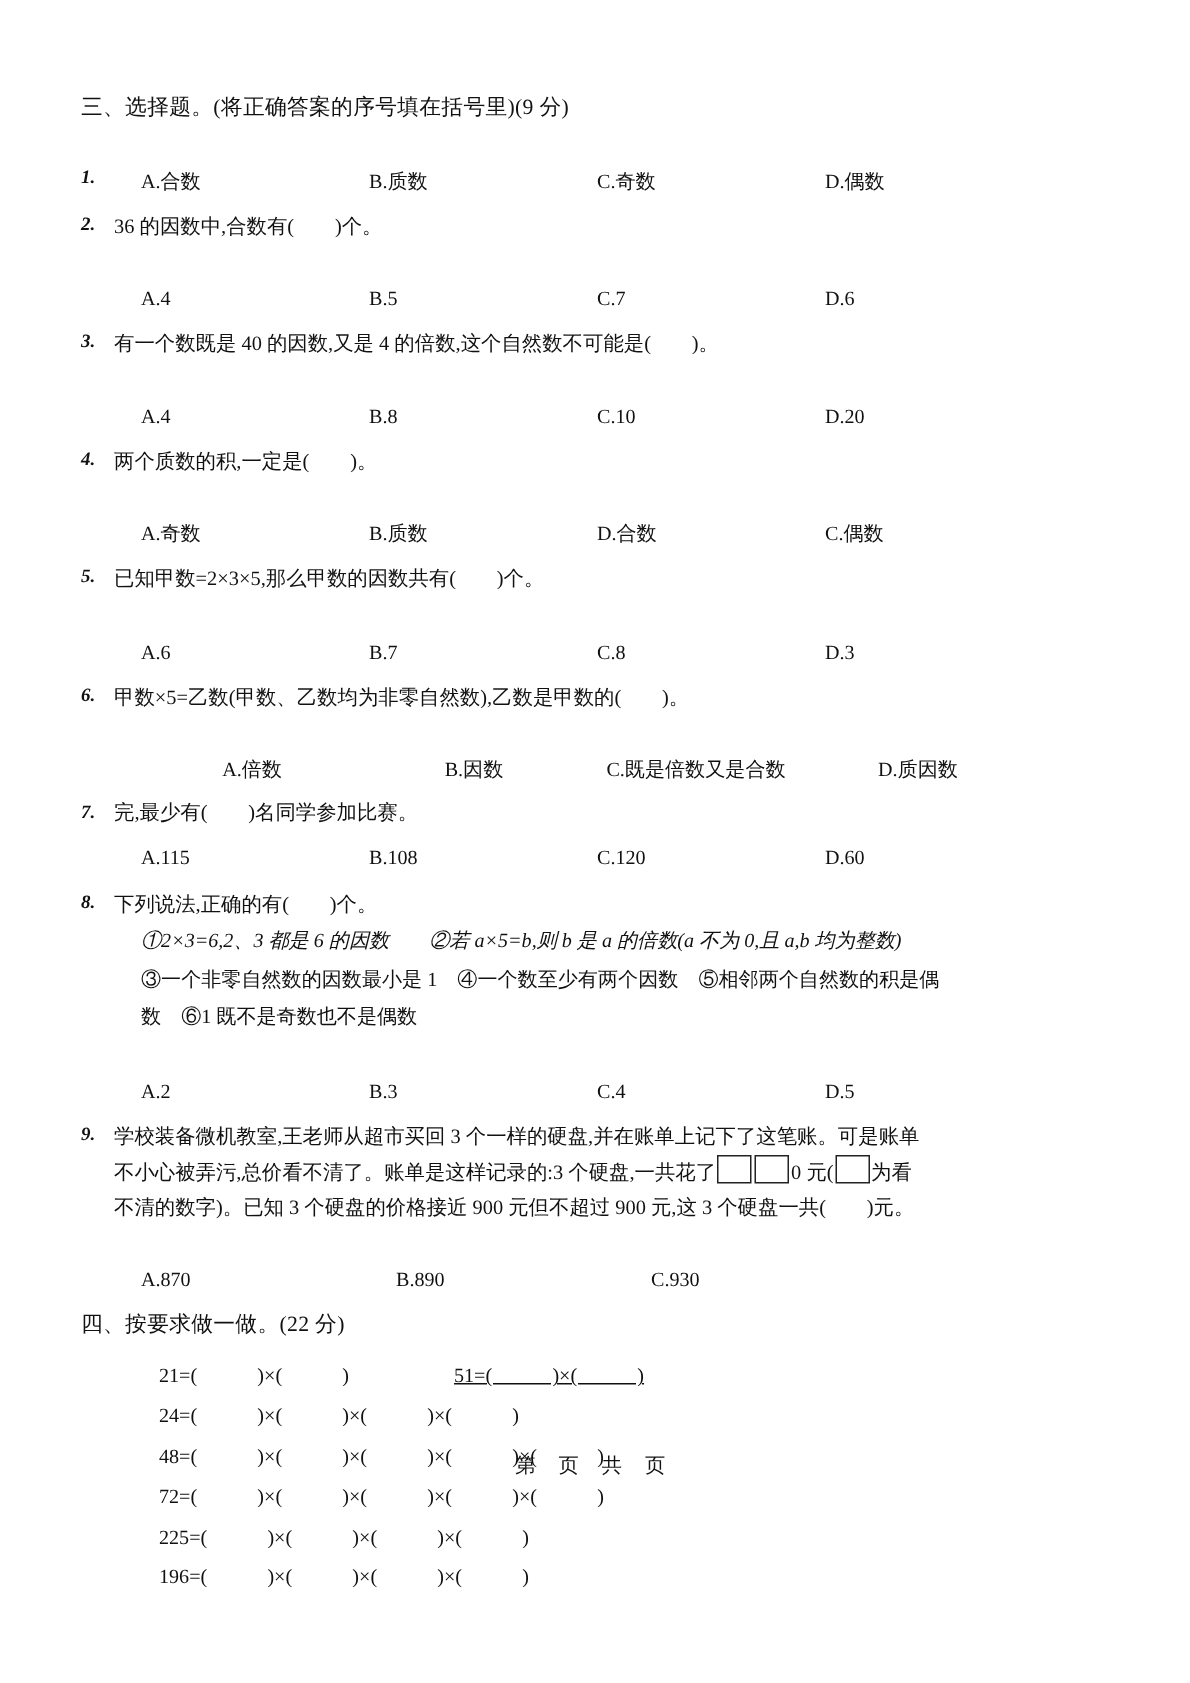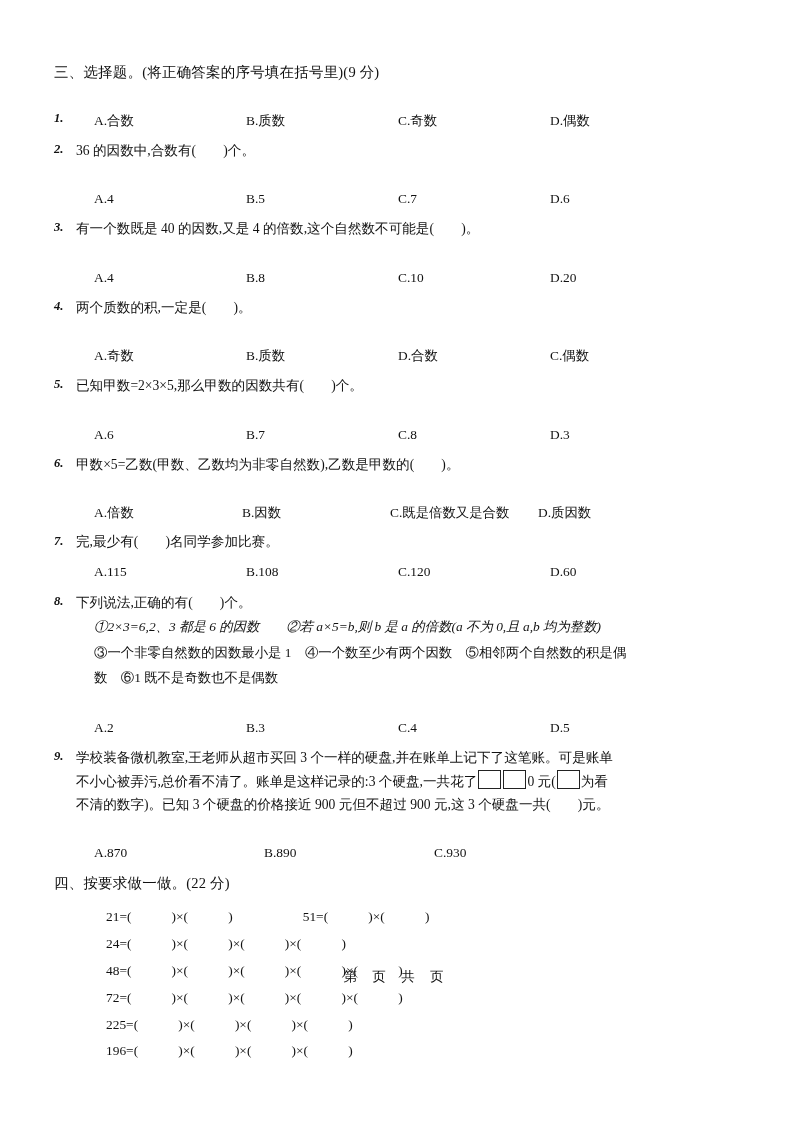--- a/index.html
+++ b/index.html
@@ -53,21 +53,21 @@
     line-height: 1.95;
     padding-left: 18px;
     margin-top: 24px;
   }
   .opts .opt {
     width: 152px;
     flex: 0 0 152px;
   }
   .opts .opt:last-child { flex: 0 0 auto; }
   .opts.three .opt { width: 170px; flex: 0 0 170px; }
-  .opts.narrow .opt { width: 148px; flex: 0 0 148px; }
+  .opts.narrow .opt { width: 148px; flex: 0 0 148px; text-align: center; }
   .sub {
     font-size: 13.4px;
     line-height: 1.92;
     padding-left: 18px;
   }
   .boxblank {
     display: inline-block;
     width: 21px;
     height: 17px;
     border: 1px solid #222;
@@ -75,20 +75,21 @@
     margin: 0 1px;
   }
   .fact-row {
     font-size: 13.4px;
     line-height: 2.0;
     padding-left: 30px;
     white-space: pre;
   }
   .fact-row .col2 {
     display: inline-block;
+    text-decoration: underline;
   }
   .footer {
     position: absolute;
     left: 0;
     bottom: 18px;
     width: 100%;
     text-align: center;
     font-size: 13.5px;
     letter-spacing: 6px;
   }

